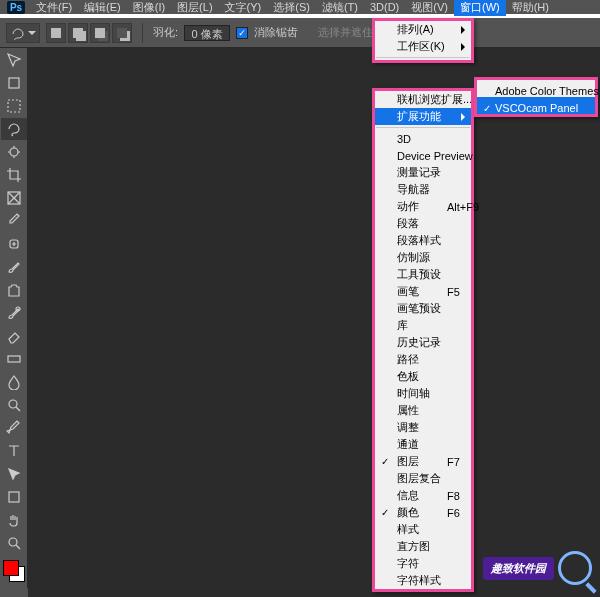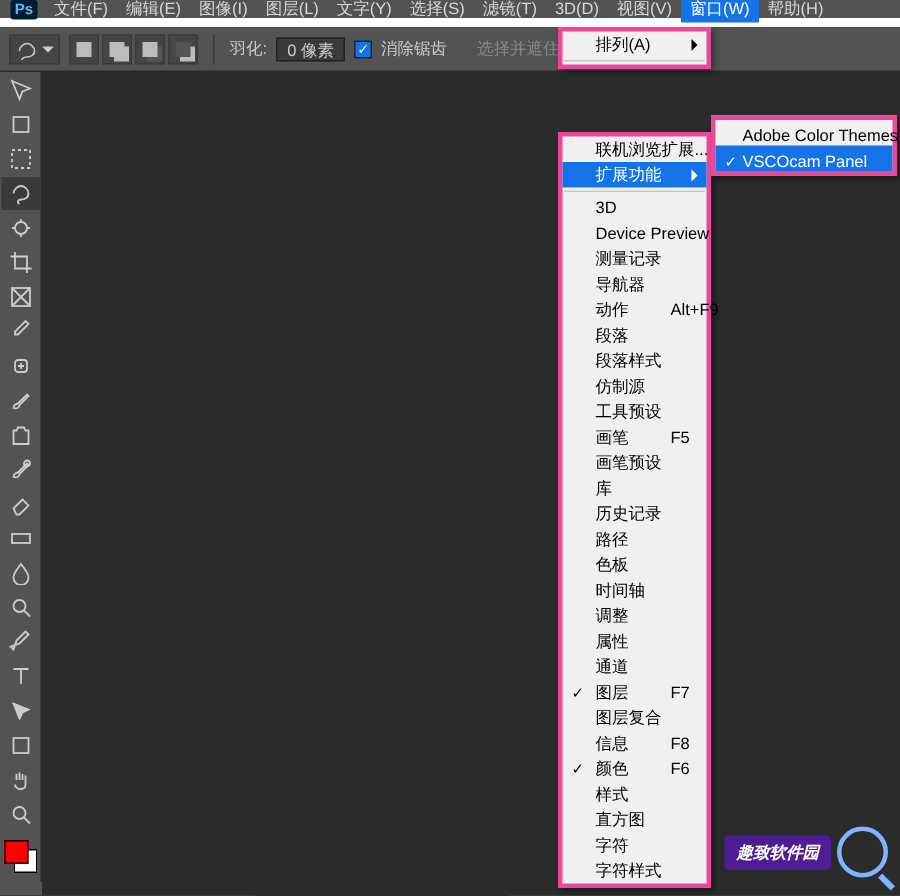--- a/index.html
+++ b/index.html
@@ -1,19 +1,19 @@
 <!DOCTYPE html>
 <html><head>
 <meta charset="utf-8">
 <style>
 * { margin: 0; padding: 0; box-sizing: border-box; font-family: "Microsoft YaHei", SimSun, sans-serif; font-size: 11px; }
 body { background: #535353; width: 600px; height: 597px; overflow: hidden; position: relative; color: #ccc; }
 
 
-.menubar { height: 18px; background: #535353; display: flex; align-items: center; padding-left: 2px; border-bottom: 6px solid #ffffff; }
+.menubar { height: 18px; background: #535353; display: flex; align-items: center; padding-left: 2px; border-bottom: 4px solid #ffffff; }
 .menubar .logo { width: 28px; height: 18px; display: flex; align-items: center; justify-content: center; }
 .menubar .logo span { background:#001c33; color:#5fb8ff; font-weight:bold; font-size:10px; padding:1px 3px; border-radius:2px; }
 .menu-item { padding: 0 6px; height:18px; line-height:18px; color:#d8d8d8; cursor:default; }
 .menu-item.open { background:#1473e6; color:#fff; }
 
 
 .optbar { height: 30px; background:#535353; border-bottom:1px solid #2a2a2a; display:flex; align-items:center; padding:0 6px; gap:6px; }
 .optbar .selbox { width:34px; height:20px; border:1px solid #3a3a3a; background:#454545; display:flex; align-items:center; justify-content:space-between; padding:0 3px; }
 .optbar .selbox svg { width:14px; height:14px; }
 .optbar .tri { width:0;height:0;border-left:4px solid transparent;border-right:4px solid transparent;border-top:4px solid #ccc;}
@@ -233,20 +233,24 @@
       <div class="bg"></div>
       <div class="fg"></div>
     </div>
   </div>
 
 <div class="menu" id="m-window">
     <div class="row">
       <span>排列(A)</span>
       <span class="arrow"></span>
     </div>
+    <div class="row">
+      <span>工作区(K)</span>
+      <span class="arrow"></span>
+    </div>
     <div class="row sep"></div>
   </div>
 
 <div class="menu" id="m-sub">
     <div class="row">
       <span>联机浏览扩展...</span>
     </div>
     <div class="row hi">
       <span>扩展功能</span>
       <span class="arrow"></span>
@@ -296,24 +300,24 @@
     <div class="row">
       <span>路径</span>
     </div>
     <div class="row">
       <span>色板</span>
     </div>
     <div class="row">
       <span>时间轴</span>
     </div>
     <div class="row">
+      <span>属性</span>
+    </div>
+    <div class="row">
       <span>调整</span>
-    </div>
-    <div class="row">
-      <span>属性</span>
     </div>
     <div class="row">
       <span>通道</span>
     </div>
     <div class="row">
       <span class="chk">✓</span>
       <span>图层</span>
       <span class="shcut">F7</span>
     </div>
     <div class="row">

